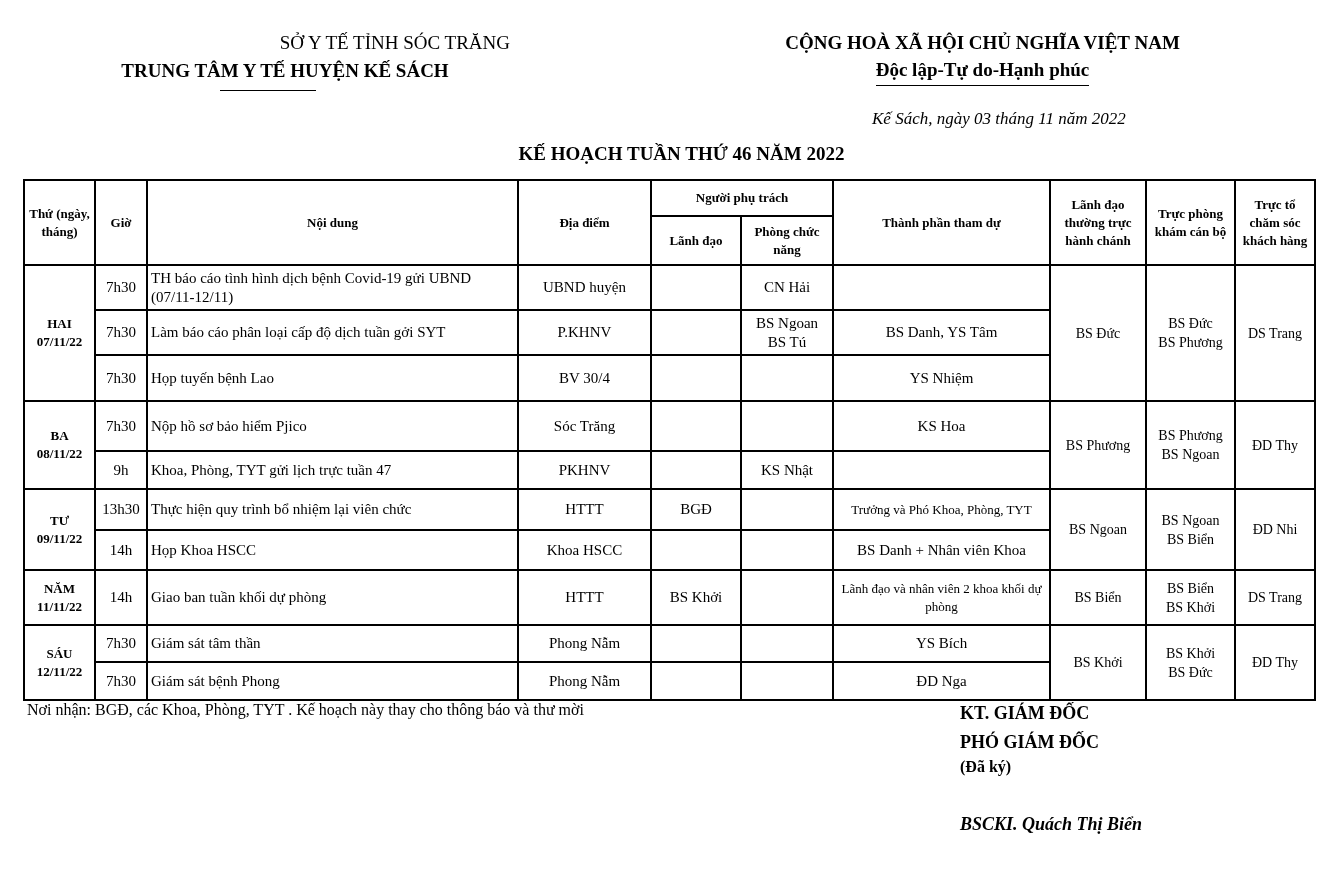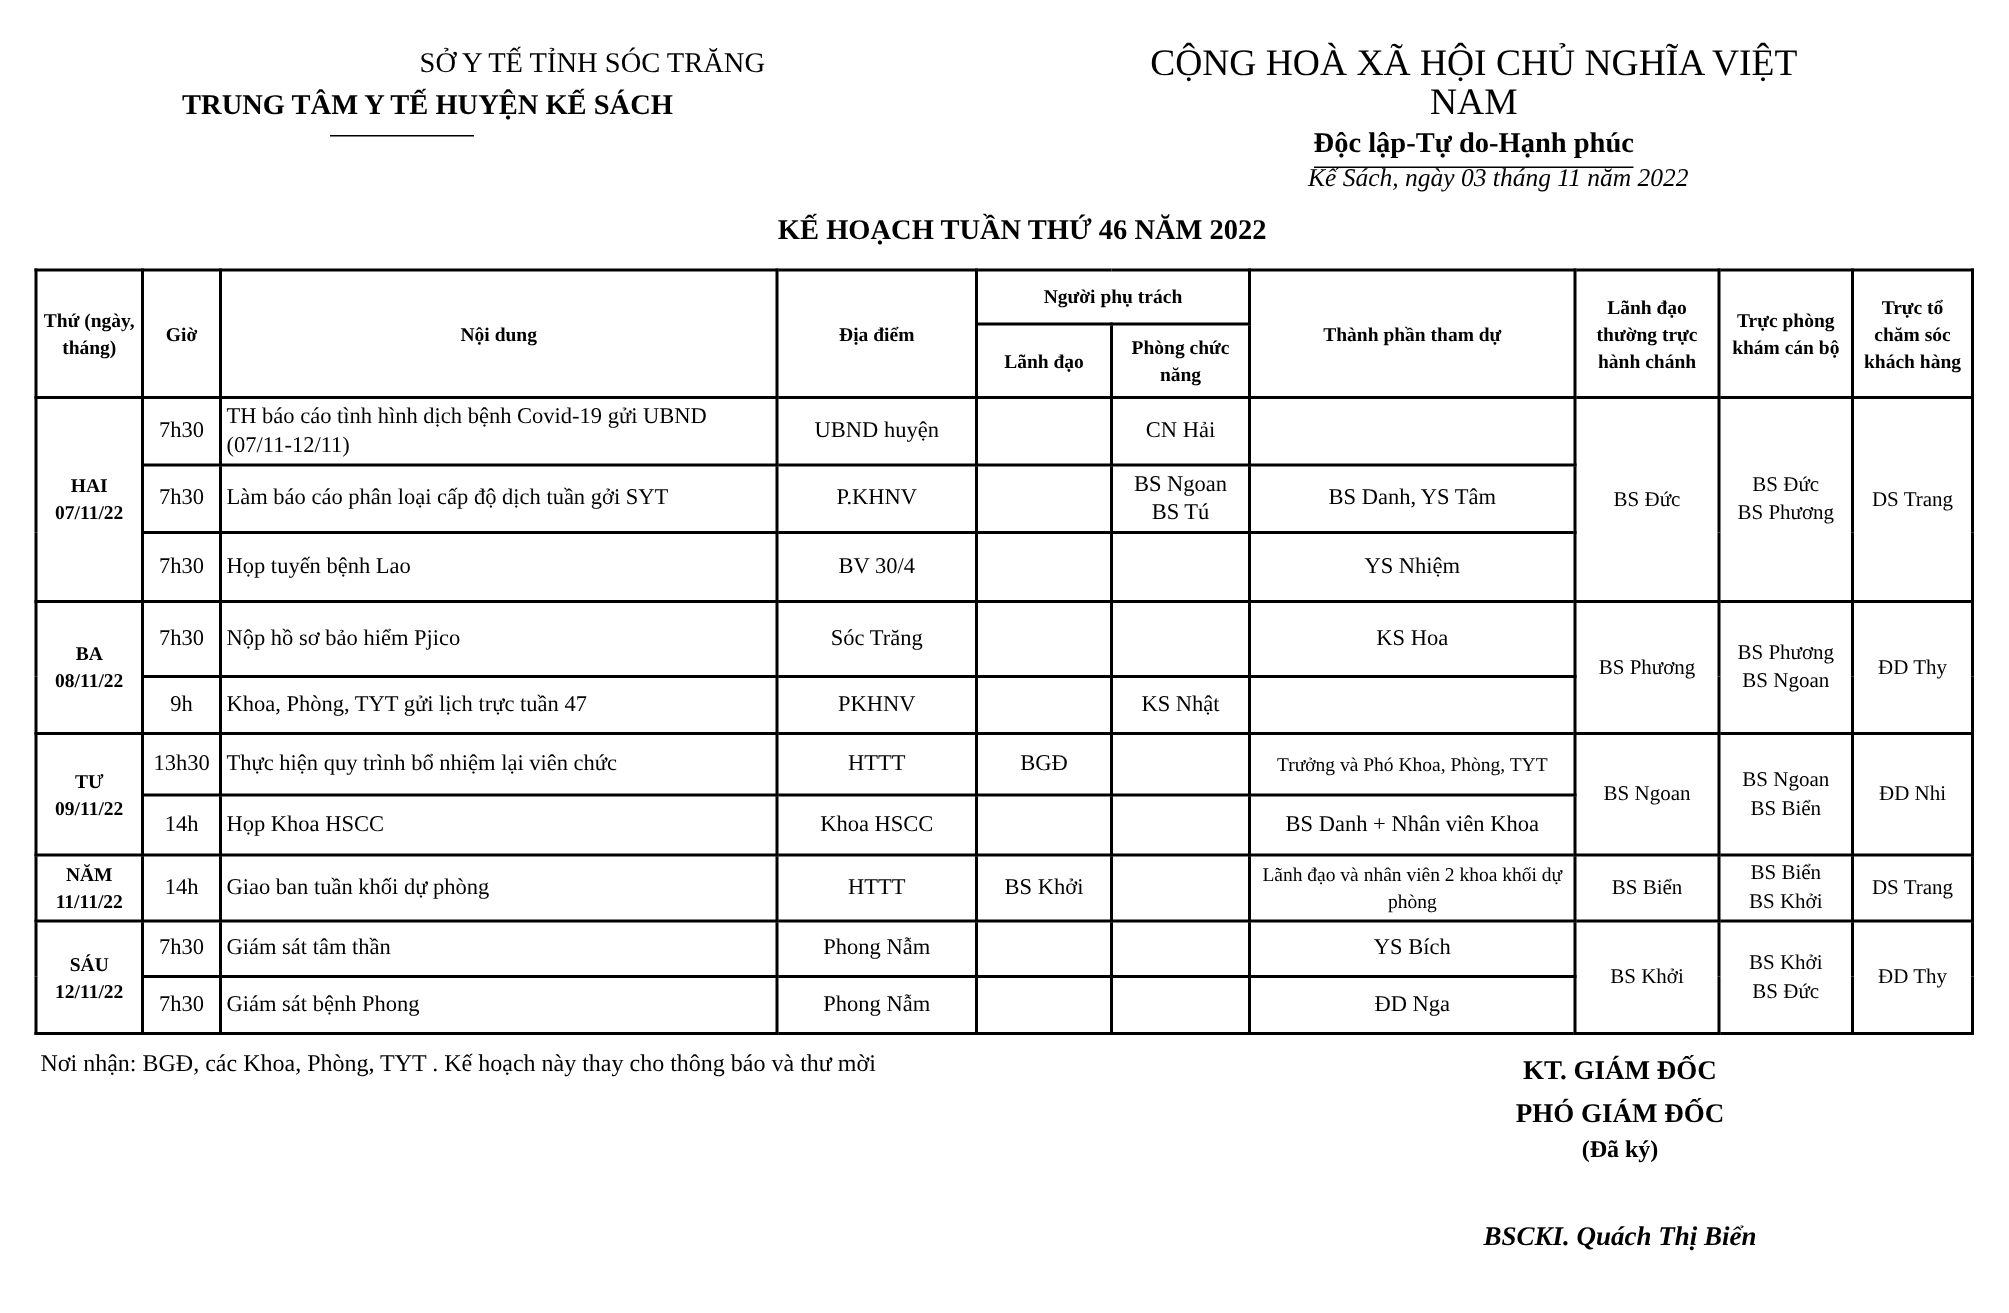--- a/index.html
+++ b/index.html
@@ -6,40 +6,40 @@
   body {
     width: 1339px; height: 875px; position: relative; overflow: hidden;
     font-family: "Liberation Serif", "DejaVu Serif", serif; color: #000;
   }
   .abs { position: absolute; }
   .left-hdr { left: 60px; top: 30px; width: 450px; text-align: center; }
   .left-hdr .l1 { font-size: 19px; line-height: 26px; text-align: right; }
   .left-hdr .l2 { font-size: 19px; line-height: 26px; font-weight: bold; margin-top: 2px; }
   .left-hdr .rule { width: 96px; height: 1px; background: #000; margin: 6px auto 0 auto; position: relative; left: -17px; }
   .right-hdr { left: 735px; top: 30px; width: 495px; text-align: center; }
-  .right-hdr .l1 { font-size: 25px; line-height: 26px; font-weight: normal; }
+  .right-hdr .l1 { font-size: 19px; line-height: 26px; font-weight: bold; }
   .right-hdr .l2 { font-size: 19px; line-height: 28px; font-weight: bold; display: inline-block; border-bottom: 1.5px solid #000; padding-bottom: 1px; }
   .date { left: 872px; top: 109px; font-size: 17px; font-style: italic; }
   .title { left: 0; width: 1339px; top: 143px; text-align: center; font-size: 19px; font-weight: bold; padding-left: 12px; }
 
   table.plan {
     position: absolute; left: 23px; top: 179px; width: 1291px;
     border-collapse: collapse; table-layout: fixed; font-size: 15px;
   }
   table.plan td, table.plan th {
     border: 2px solid #000; text-align: center; vertical-align: middle;
     padding: 0 2px; line-height: 19px;
   }
   table.plan th { font-weight: bold; font-size: 13px; line-height: 18px; }
   table.plan td.day { font-weight: bold; font-size: 13px; line-height: 18px; }
   table.plan td.content { text-align: left; padding-left: 3px; }
   table.plan td.small { font-size: 13px; line-height: 18px; }
   tr.sub td { border-top: 2px dotted #000; }
   .footer-note { left: 27px; top: 701px; font-size: 16px; }
-  .sign { left: 960px; top: 699px; width: 240px; text-align: center; font-weight: bold; }
+  .sign { left: 960px; top: 699px; width: 240px; font-weight: bold; }
   .sign .s1, .sign .s2 { font-size: 18px; line-height: 29px; }
   .sign .s3 { font-size: 16px; line-height: 20px; }
   .sign .s4 { font-size: 18px; line-height: 24px; margin-top: 35px; font-style: italic; }
 </style>
 </head>
 <body>
 
 <div class="abs left-hdr">
   <div class="l1">SỞ Y TẾ TỈNH SÓC TRĂNG</div>
   <div class="l2">TRUNG TÂM Y TẾ HUYỆN KẾ SÁCH</div>
@@ -159,21 +159,21 @@
         <td rowspan="2" style="font-size: 14px;">ĐD Nhi</td>
       </tr>
       <tr class="sub" style="height: 40px;">
         <td>14h</td>
         <td class="content">Họp Khoa HSCC</td>
         <td>Khoa HSCC</td>
         <td></td>
         <td></td>
         <td>BS Danh + Nhân viên Khoa</td>
       </tr>
-      <tr style="height: 44px;">
+      <tr style="height: 55px;">
         <td rowspan="1" class="day">
           <div>NĂM</div>
           <div>11/11/22</div>
         </td>
         <td>14h</td>
         <td class="content">Giao ban tuần khối dự phòng</td>
         <td>HTTT</td>
         <td>BS Khởi</td>
         <td></td>
         <td class="small">Lãnh đạo và nhân viên 2 khoa khối dự phòng</td>

